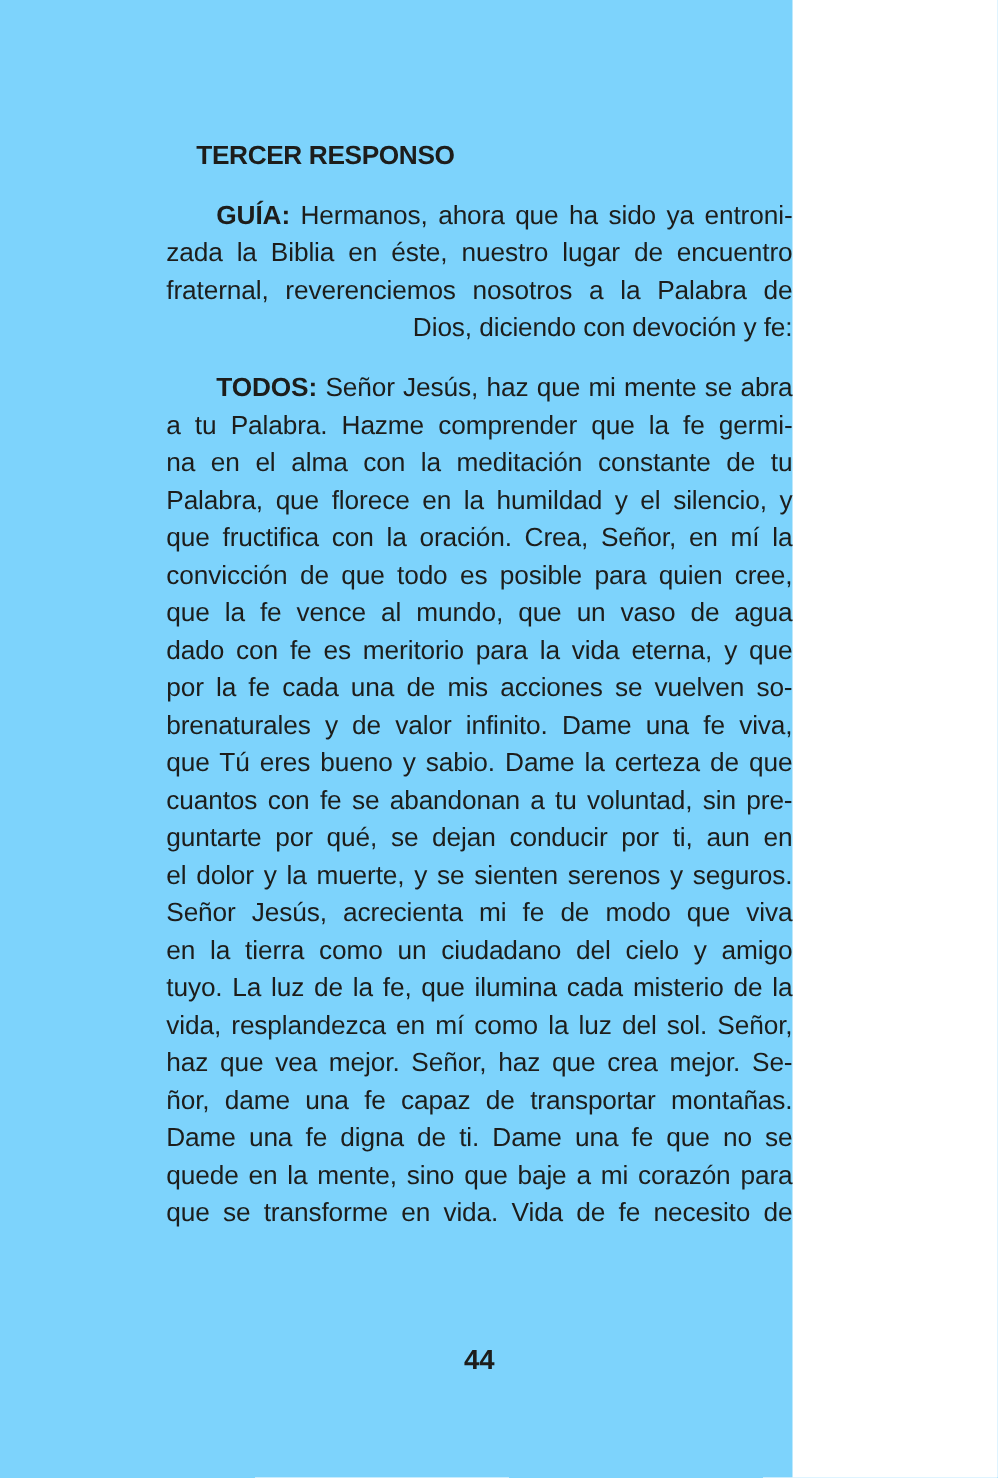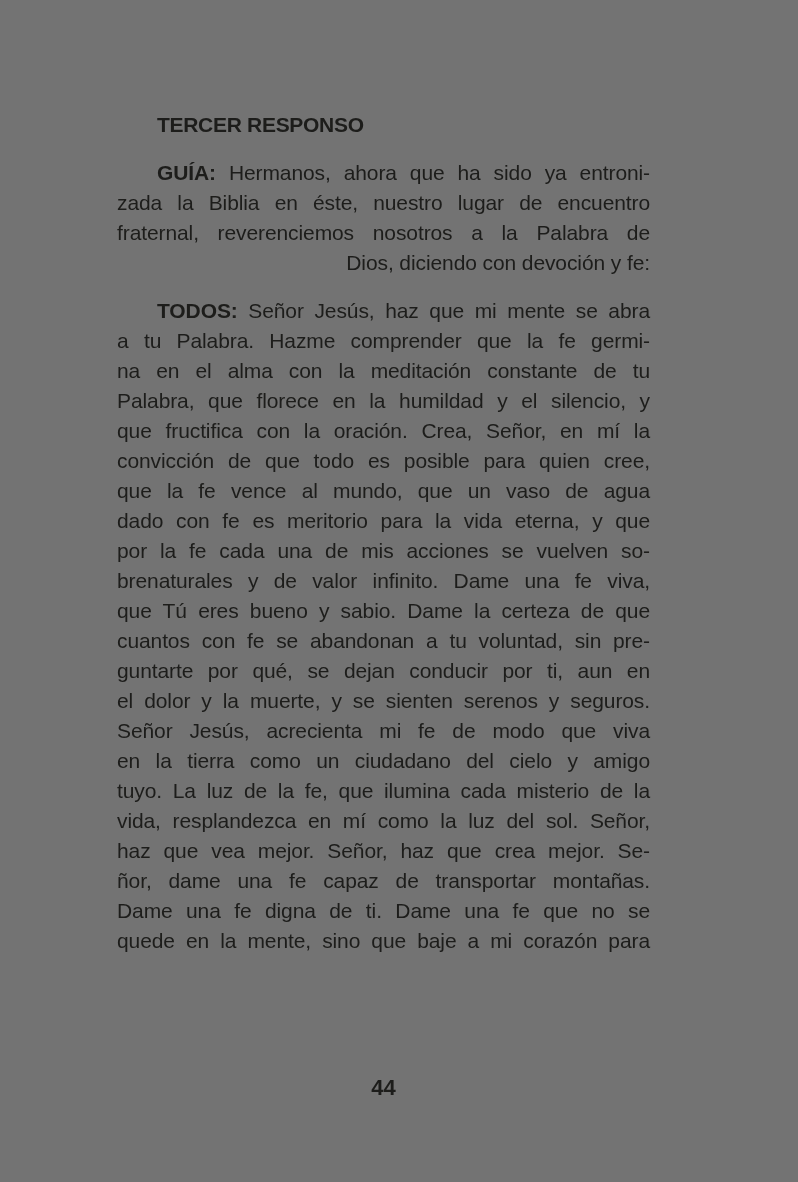--- a/index.html
+++ b/index.html
@@ -6,44 +6,44 @@
 
   html, body {
     width: 798px;
     height: 1182px;
     background: #ffffff;
     overflow: hidden;
   }
 
   .page {
     position: relative;
-    width: 798px;
+    width: 634px;
     height: 1182px;
-    background: #737373;
+    background: #7dd3fc;
     font-family: "Liberation Sans", "DejaVu Sans", sans-serif;
     color: #1d1d1b;
   }
 
   .text-block {
     position: absolute;
     left: 117px;
     top: 110px;
     width: 533px;
   }
 
   .title {
     font-size: 21px;
     font-weight: 700;
     line-height: 30px;
     letter-spacing: -0.3px;
     padding-left: 40px;
     margin-bottom: 18px;
   }
 
-  .para { margin: 0; }
+  .para { margin: 16px; }
   .para + .para { margin-top: 18px; }
 
   .line {
     font-size: 21px;
     line-height: 30px;
     letter-spacing: -0.1px;
     white-space: normal;
     text-align: right;
   }
 
@@ -100,17 +100,18 @@
           <div class="line j">guntarte por qué, se dejan conducir por ti, aun en</div>
           <div class="line j">el dolor y la muerte, y se sienten serenos y seguros.</div>
           <div class="line j">Señor Jesús, acrecienta mi fe de modo que viva</div>
           <div class="line j">en la tierra como un ciudadano del cielo y amigo</div>
           <div class="line j">tuyo. La luz de la fe, que ilumina cada misterio de la</div>
           <div class="line j">vida, resplandezca en mí como la luz del sol. Señor,</div>
           <div class="line j">haz que vea mejor. Señor, haz que crea mejor. Se-</div>
           <div class="line j">ñor, dame una fe capaz de transportar montañas.</div>
           <div class="line j">Dame una fe digna de ti. Dame una fe que no se</div>
           <div class="line j">quede en la mente, sino que baje a mi corazón para</div>
+          <div class="line j">que se transforme en vida. Vida de fe necesito de</div>
         </div>
       </div>
   </div>
   <div class="page-number">44</div>
 </div>
 
 </body></html>

